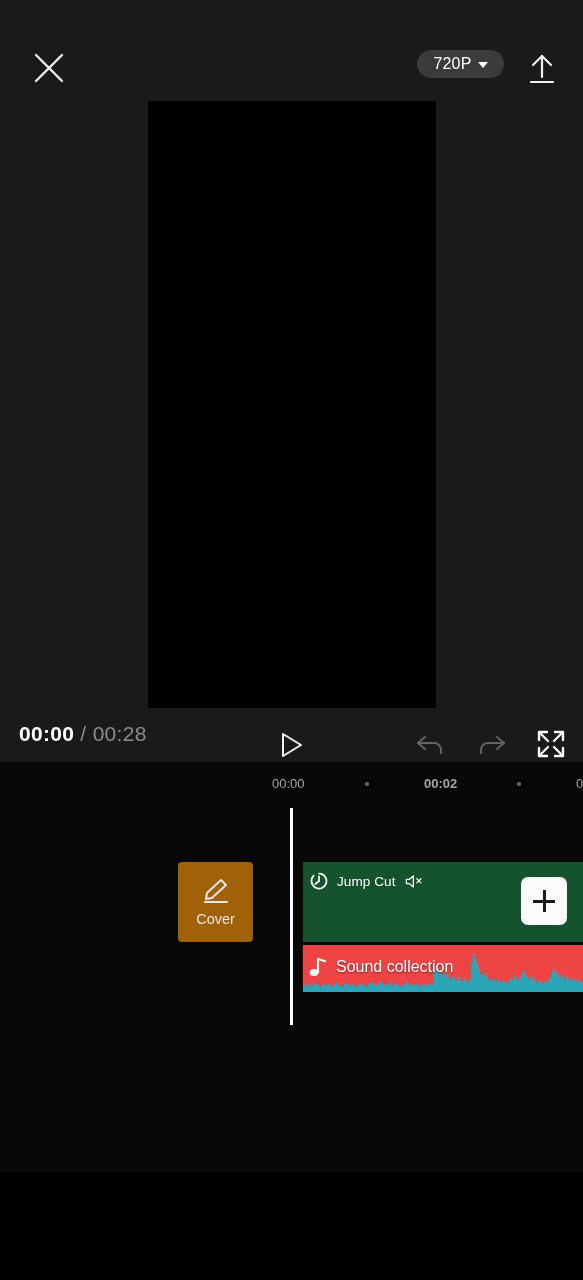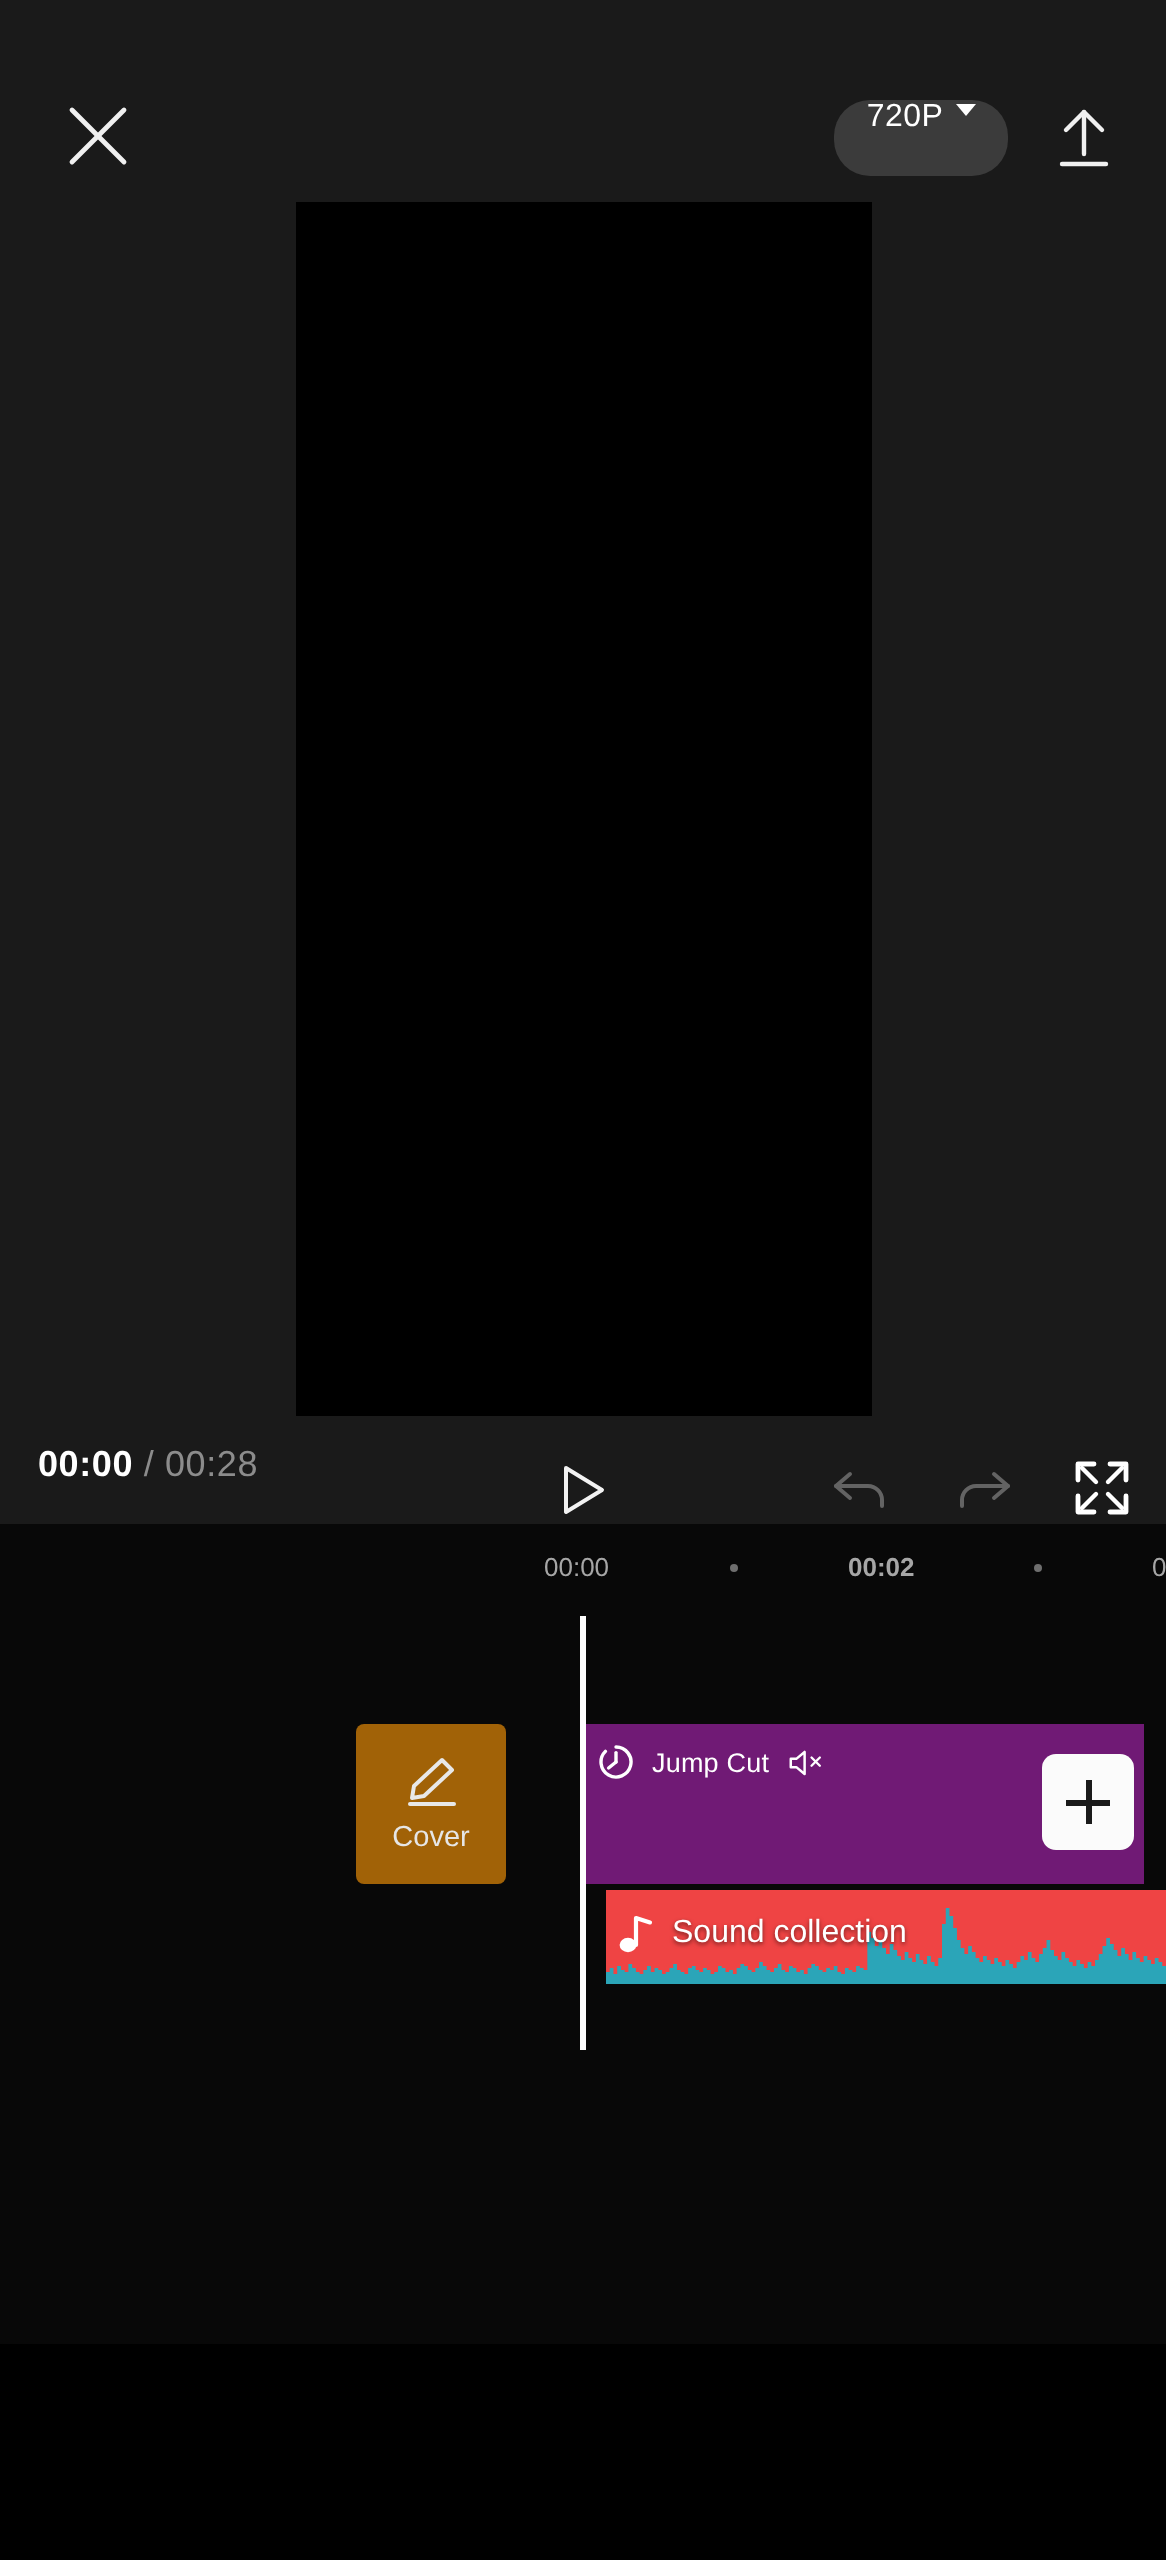--- a/index.html
+++ b/index.html
@@ -15,23 +15,23 @@
   .topbar{
     position:absolute; left:0; top:0; width:583px; height:101px;
     background:#1a1a1a;
   }
   .close-btn{
     position:absolute; left:32px; top:51px; width:34px; height:34px;
     cursor:pointer;
   }
   .close-btn svg{ display:block; }
   .res-btn{
-    position:absolute; left:417px; top:50px; width:87px; height:38px;
+    position:absolute; left:417px; top:50px; width:87px; height:28px;
     background:#3b3b3b; border-radius:18px;
-    display:flex; align-items:flex-start; justify-content:center; gap:6px;
+    display:flex; align-items:center; justify-content:center; gap:6px;
     cursor:pointer;
   }
   .res-btn .lbl{ font-size:16px; color:#fff; letter-spacing:.2px; }
   .caret{
     width:0;height:0;border-left:5px solid transparent;border-right:5px solid transparent;
     border-top:6px solid #fff; margin-top:2px;
   }
   .upload-btn{
     position:absolute; left:527px; top:52px; width:30px; height:34px; cursor:pointer;
   }
@@ -46,21 +46,21 @@
     background:#000;
   }
 
   
   .player-ctrl{
     position:absolute; left:0; top:708px; width:583px; height:54px;
     background:#1a1a1a;
   }
   .timecode{
     position:absolute; left:19px; top:14px;
-    font-size:18px; letter-spacing:.3px; white-space:nowrap;
+    font-size:21px; letter-spacing:.3px; white-space:nowrap;
   }
   .timecode .cur{ color:#fff; font-weight:700; }
   .timecode .sep{ color:#8c8c8c; font-weight:400; }
   .timecode .tot{ color:#8c8c8c; font-weight:400; }
   .play-btn{ position:absolute; left:281px; top:24px; cursor:pointer; }
   .undo-btn{ position:absolute; left:415px; top:23px; cursor:pointer; }
   .redo-btn{ position:absolute; left:477px; top:23px; cursor:pointer; }
   .fs-btn{   position:absolute; left:537px; top:22px; cursor:pointer; }
 
   
@@ -92,22 +92,22 @@
   .cover-btn{
     position:absolute; left:178px; top:100px; width:75px; height:80px;
     background:#a16207; border-radius:4px;
     display:flex; flex-direction:column; align-items:center; justify-content:center;
     gap:7px; cursor:pointer;
   }
   .cover-btn .tlbl{ font-size:14.5px; color:#e6e6e6; }
 
   
   .clip-row{
-    position:absolute; left:292px; top:100px; width:280px; height:80px;
-    background:#701a75; overflow:hidden;
+    position:absolute; left:303px; top:100px; width:280px; height:80px;
+    background:#14532d; overflow:hidden;
   }
   .clip-badges{
     position:absolute; left:7px; top:10px;
     display:flex; align-items:center; gap:9px;
   }
   .clip-badges .bname{ font-size:13.5px; color:#fff; letter-spacing:.1px; }
   .add-clip-btn{
     position:absolute; left:521px; top:877px; width:46px; height:48px;
     background:#fbfbfb; border-radius:7px;
     display:flex; align-items:center; justify-content:center; cursor:pointer; z-index:20;

